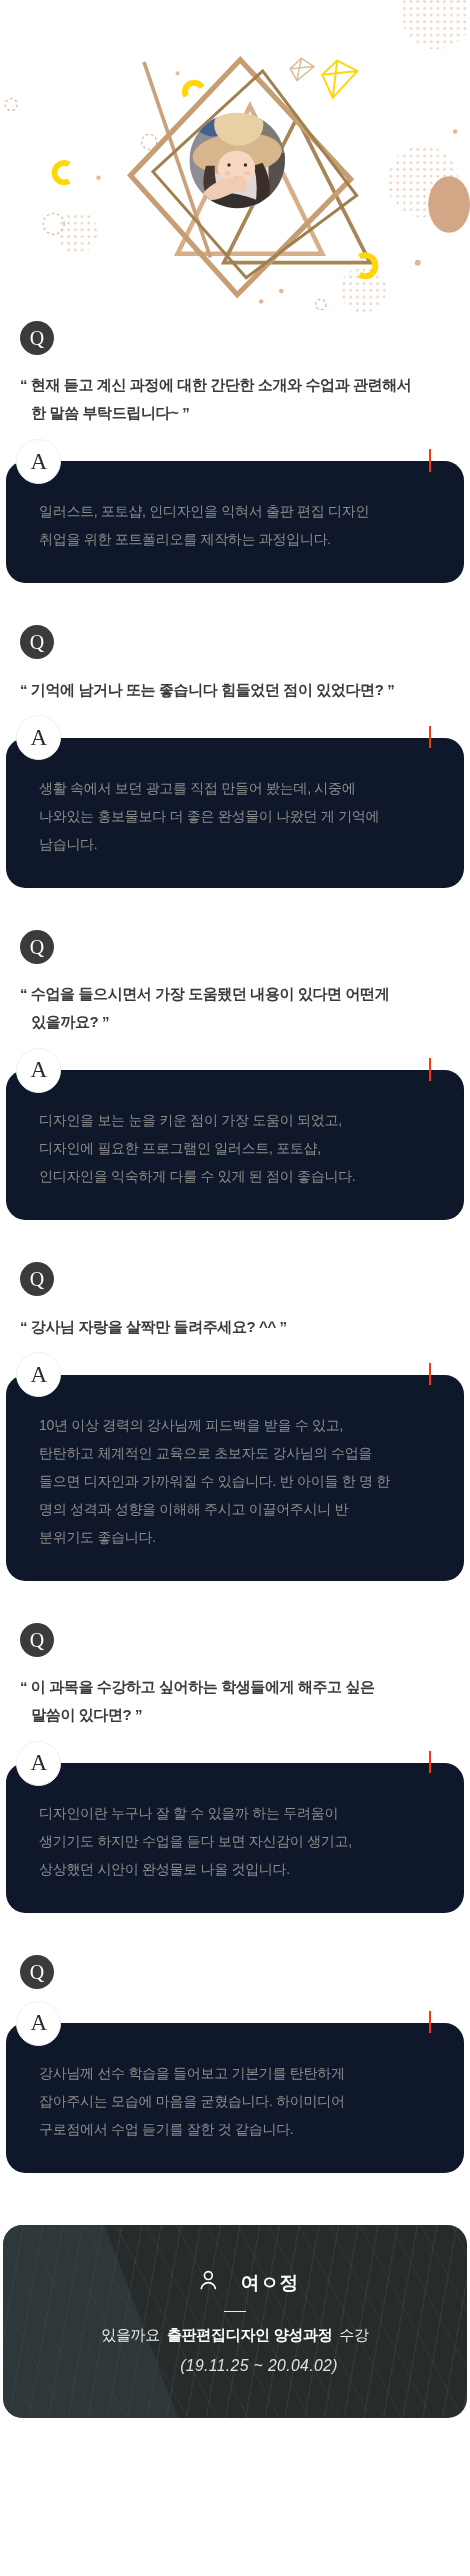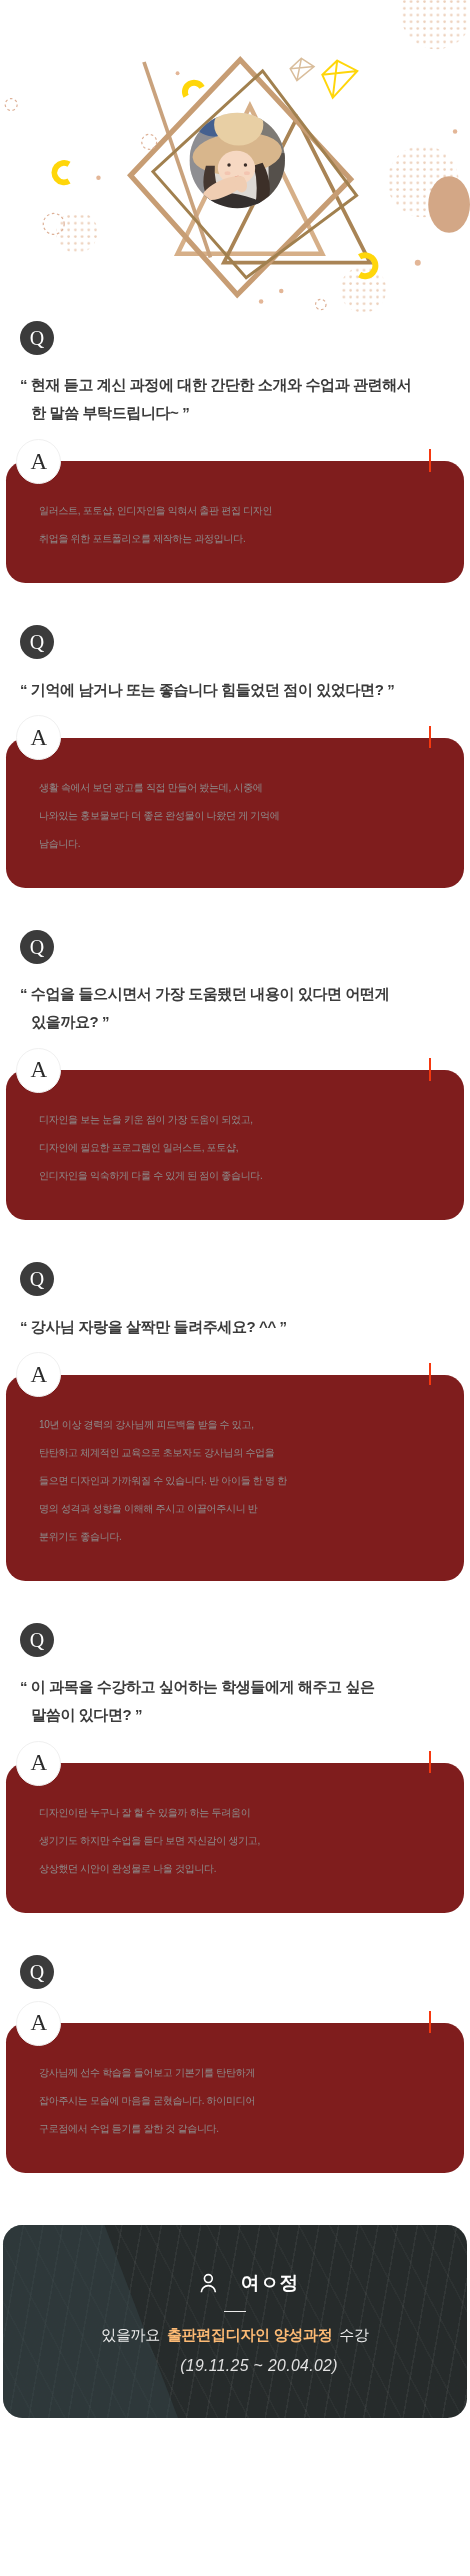--- a/index.html
+++ b/index.html
@@ -19,23 +19,23 @@
     color: #fff; font-family: "Liberation Serif", "DejaVu Serif", serif;
     font-size: 20px; line-height: 1;
   }
   .question {
     margin: 0 21px 0 20px; padding-left: 11.2px; text-indent: -11.2px;
     font-size: 15px; font-weight: 800; color: #3a3a3a;
     line-height: 28px; letter-spacing: -0.4px;
   }
   .answer { position: relative; margin: 34px 6px 0 6px; }
   .answer-box {
-    background: #7f1d1d; border-radius: 19.4px;
+    background: #0f172a; border-radius: 19.4px;
     padding: 36px 36px 30px 33px;
-    font-size: 10px; color: #8d8d8d; line-height: 28px; letter-spacing: -0.3px;
+    font-size: 14px; color: #8d8d8d; line-height: 28px; letter-spacing: -0.3px;
   }
   .a-badge {
     position: absolute; top: -22.4px; left: 10.4px;
     width: 43px; height: 43px; background: #fff;
     border: 0.7px solid #f0f0f0; border-radius: 50%;
     display: flex; align-items: center; justify-content: center;
     font-family: "Liberation Serif", "DejaVu Serif", serif;
     font-size: 23px; color: #2b2b2b;
   }
   .accent-bar { position: absolute; top: -12px; right: 33px; width: 2.2px; height: 22.4px; background: #f5380f; }
@@ -50,25 +50,25 @@
     background:
       repeating-linear-gradient(100deg, rgba(255,255,255,.05) 0 1.5px, transparent 1.5px 19.4px),
       repeating-linear-gradient(62deg, rgba(255,255,255,.03) 0 1.5px, transparent 1.5px 27px);
   }
   .footer::after {
     content: ""; position: absolute; top: 0; left: 0; width: 175px; height: 100%;
     background: #36454a; opacity: .5;
     clip-path: polygon(0 0, 58% 0, 100% 100%, 0 100%);
   }
   .footer-inner { position: relative; z-index: 2; text-align: center; padding-top: 45px; }
-  .name-row { display: flex; align-items: center; justify-content: center; gap: 23px; margin-left: 28px; }
+  .name-row { display: flex; justify-content: center; gap: 23px; margin-left: 28px; }
   .name-row .name { font-size: 18.7px; font-weight: 700; letter-spacing: 0.7px; }
   .divider { width: 22.4px; height: 1.5px; background: #ececec; margin: 15px auto 14px; }
   .course { margin: 0; font-size: 15px; color: #eceit; color: #ececec; letter-spacing: -0.3px; }
-  .course .bold { font-weight: 800; color: #fdba74; margin: 0 3px; }
+  .course .bold { font-weight: 800; color: #ffffff; margin: 0 3px; }
   .period {
     margin: 11.2px 0 0 0; font-size: 15.7px; font-style: italic;
     color: #e3e3e3; letter-spacing: 0.4px; padding-left: 48px;
   }
 </style>
 </head>
 <body>
 
 <div class="page">
 

